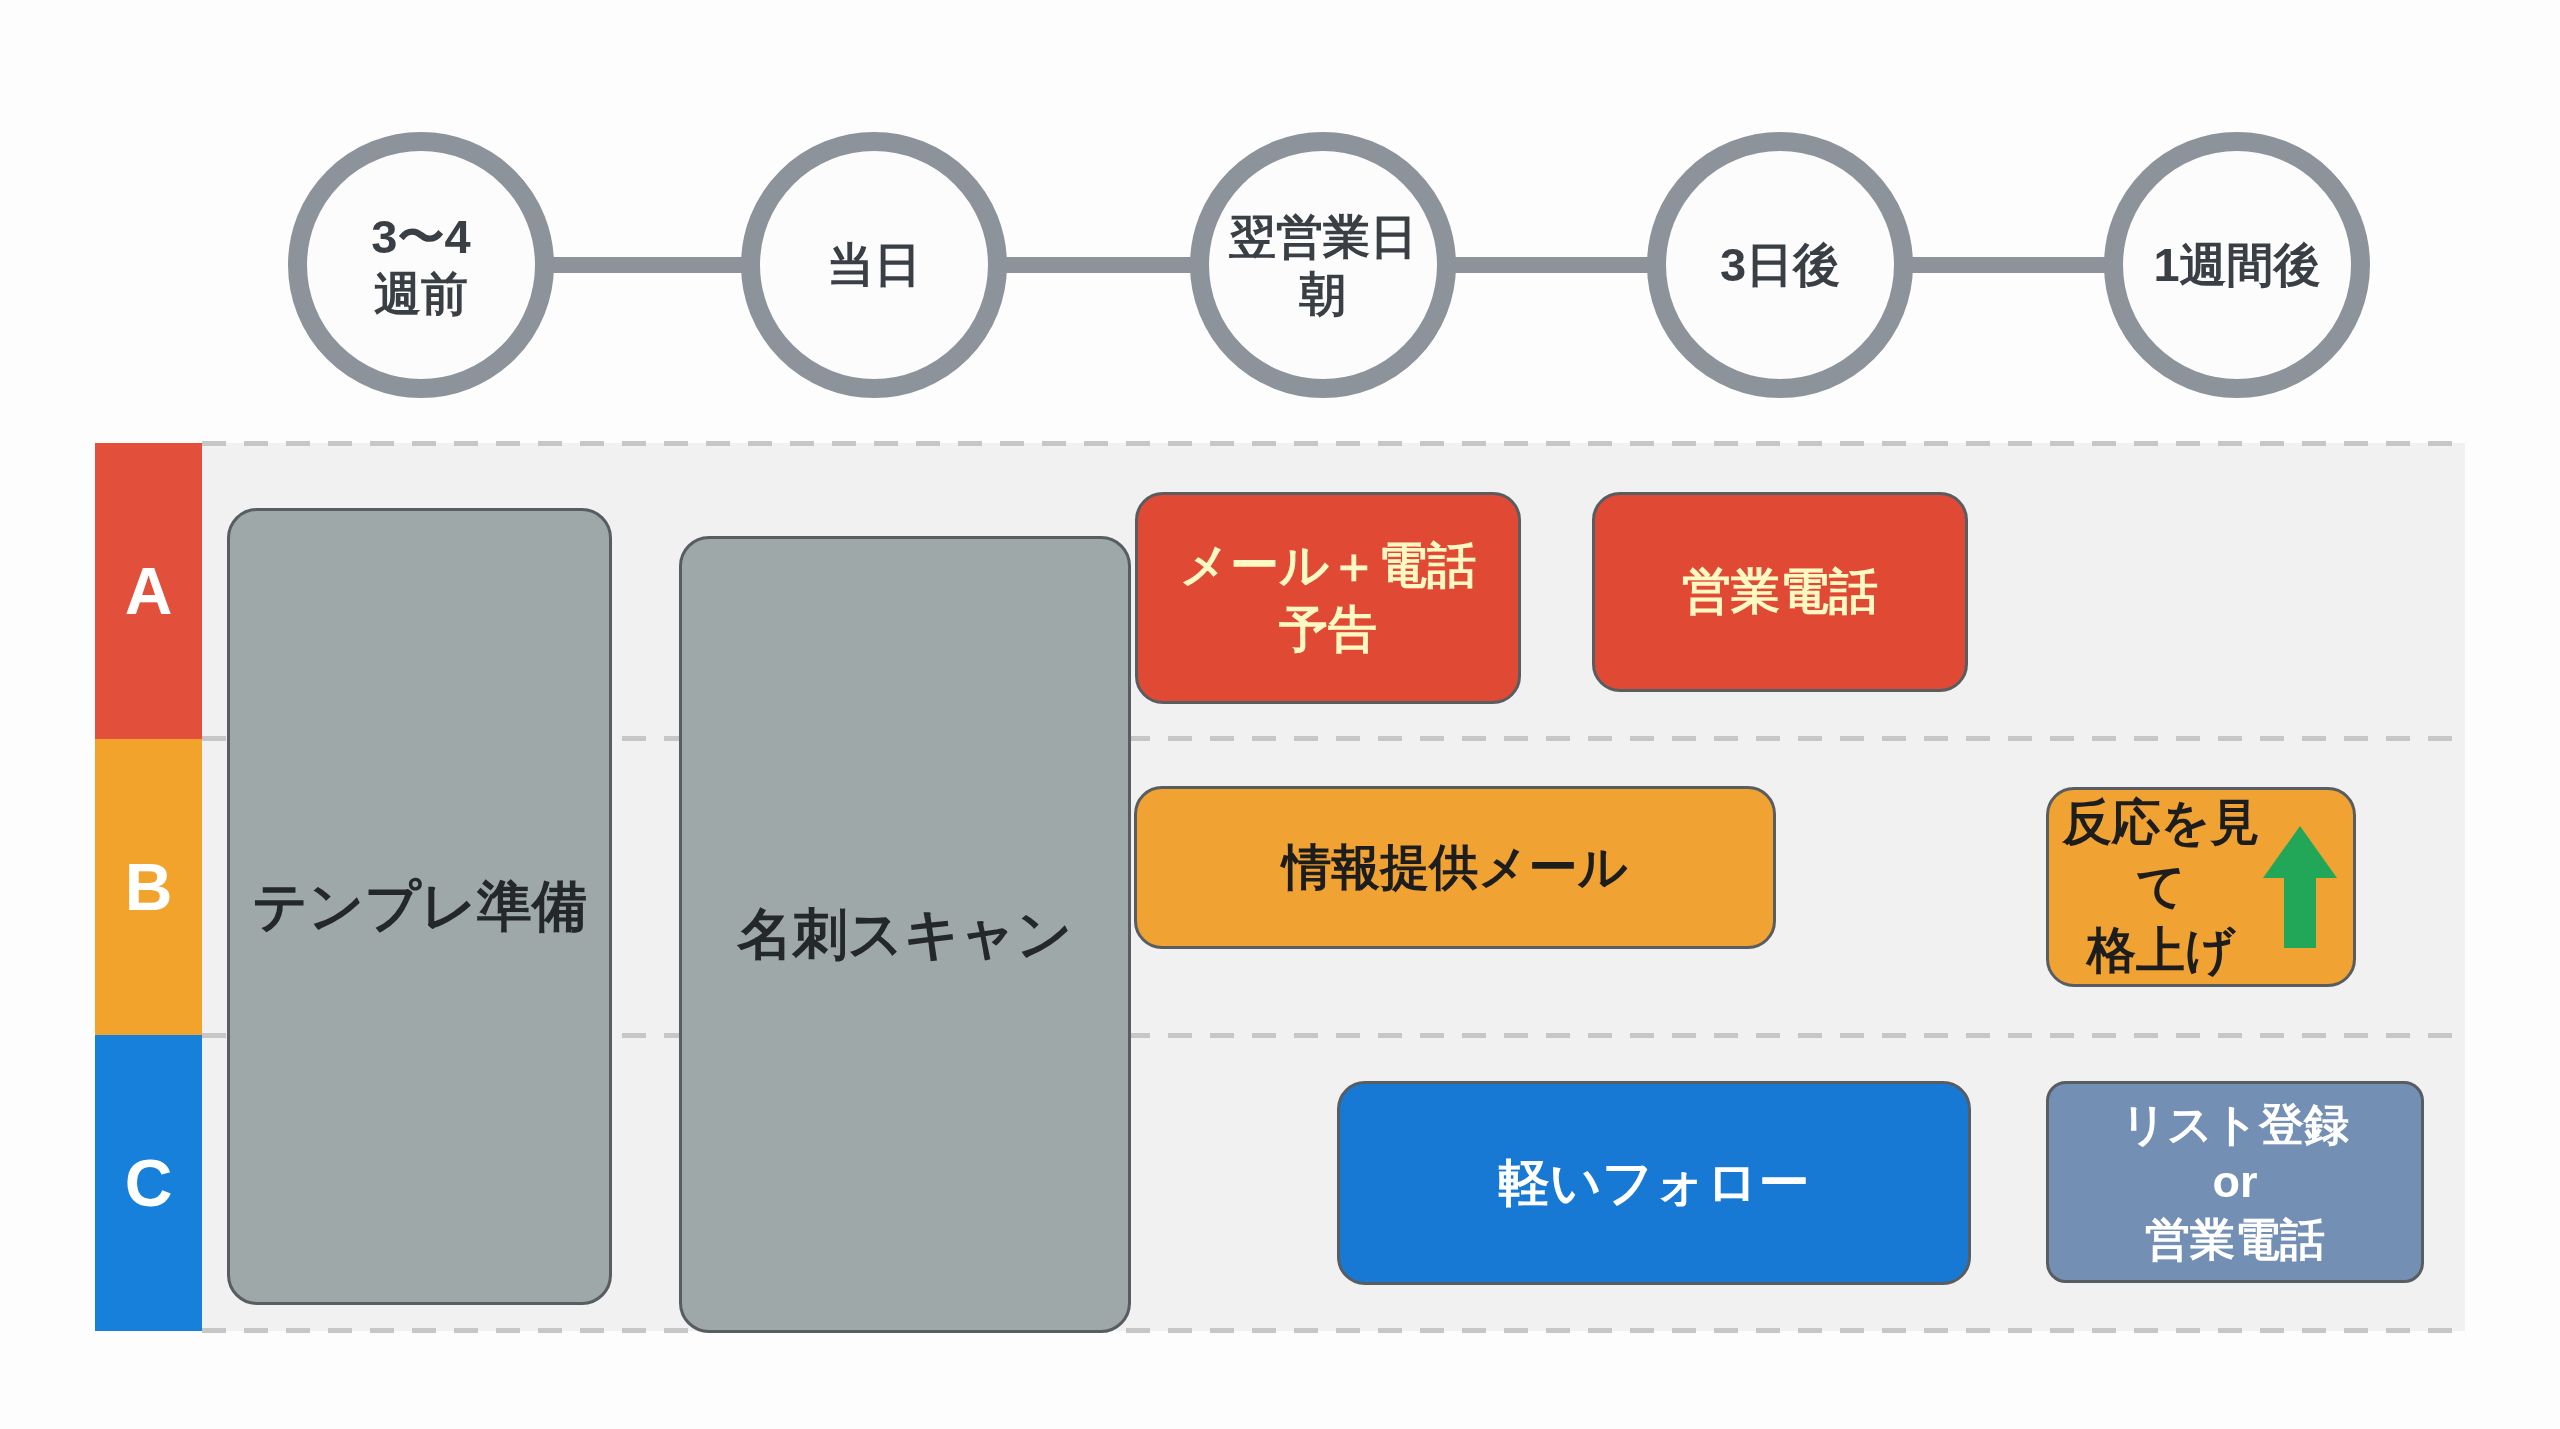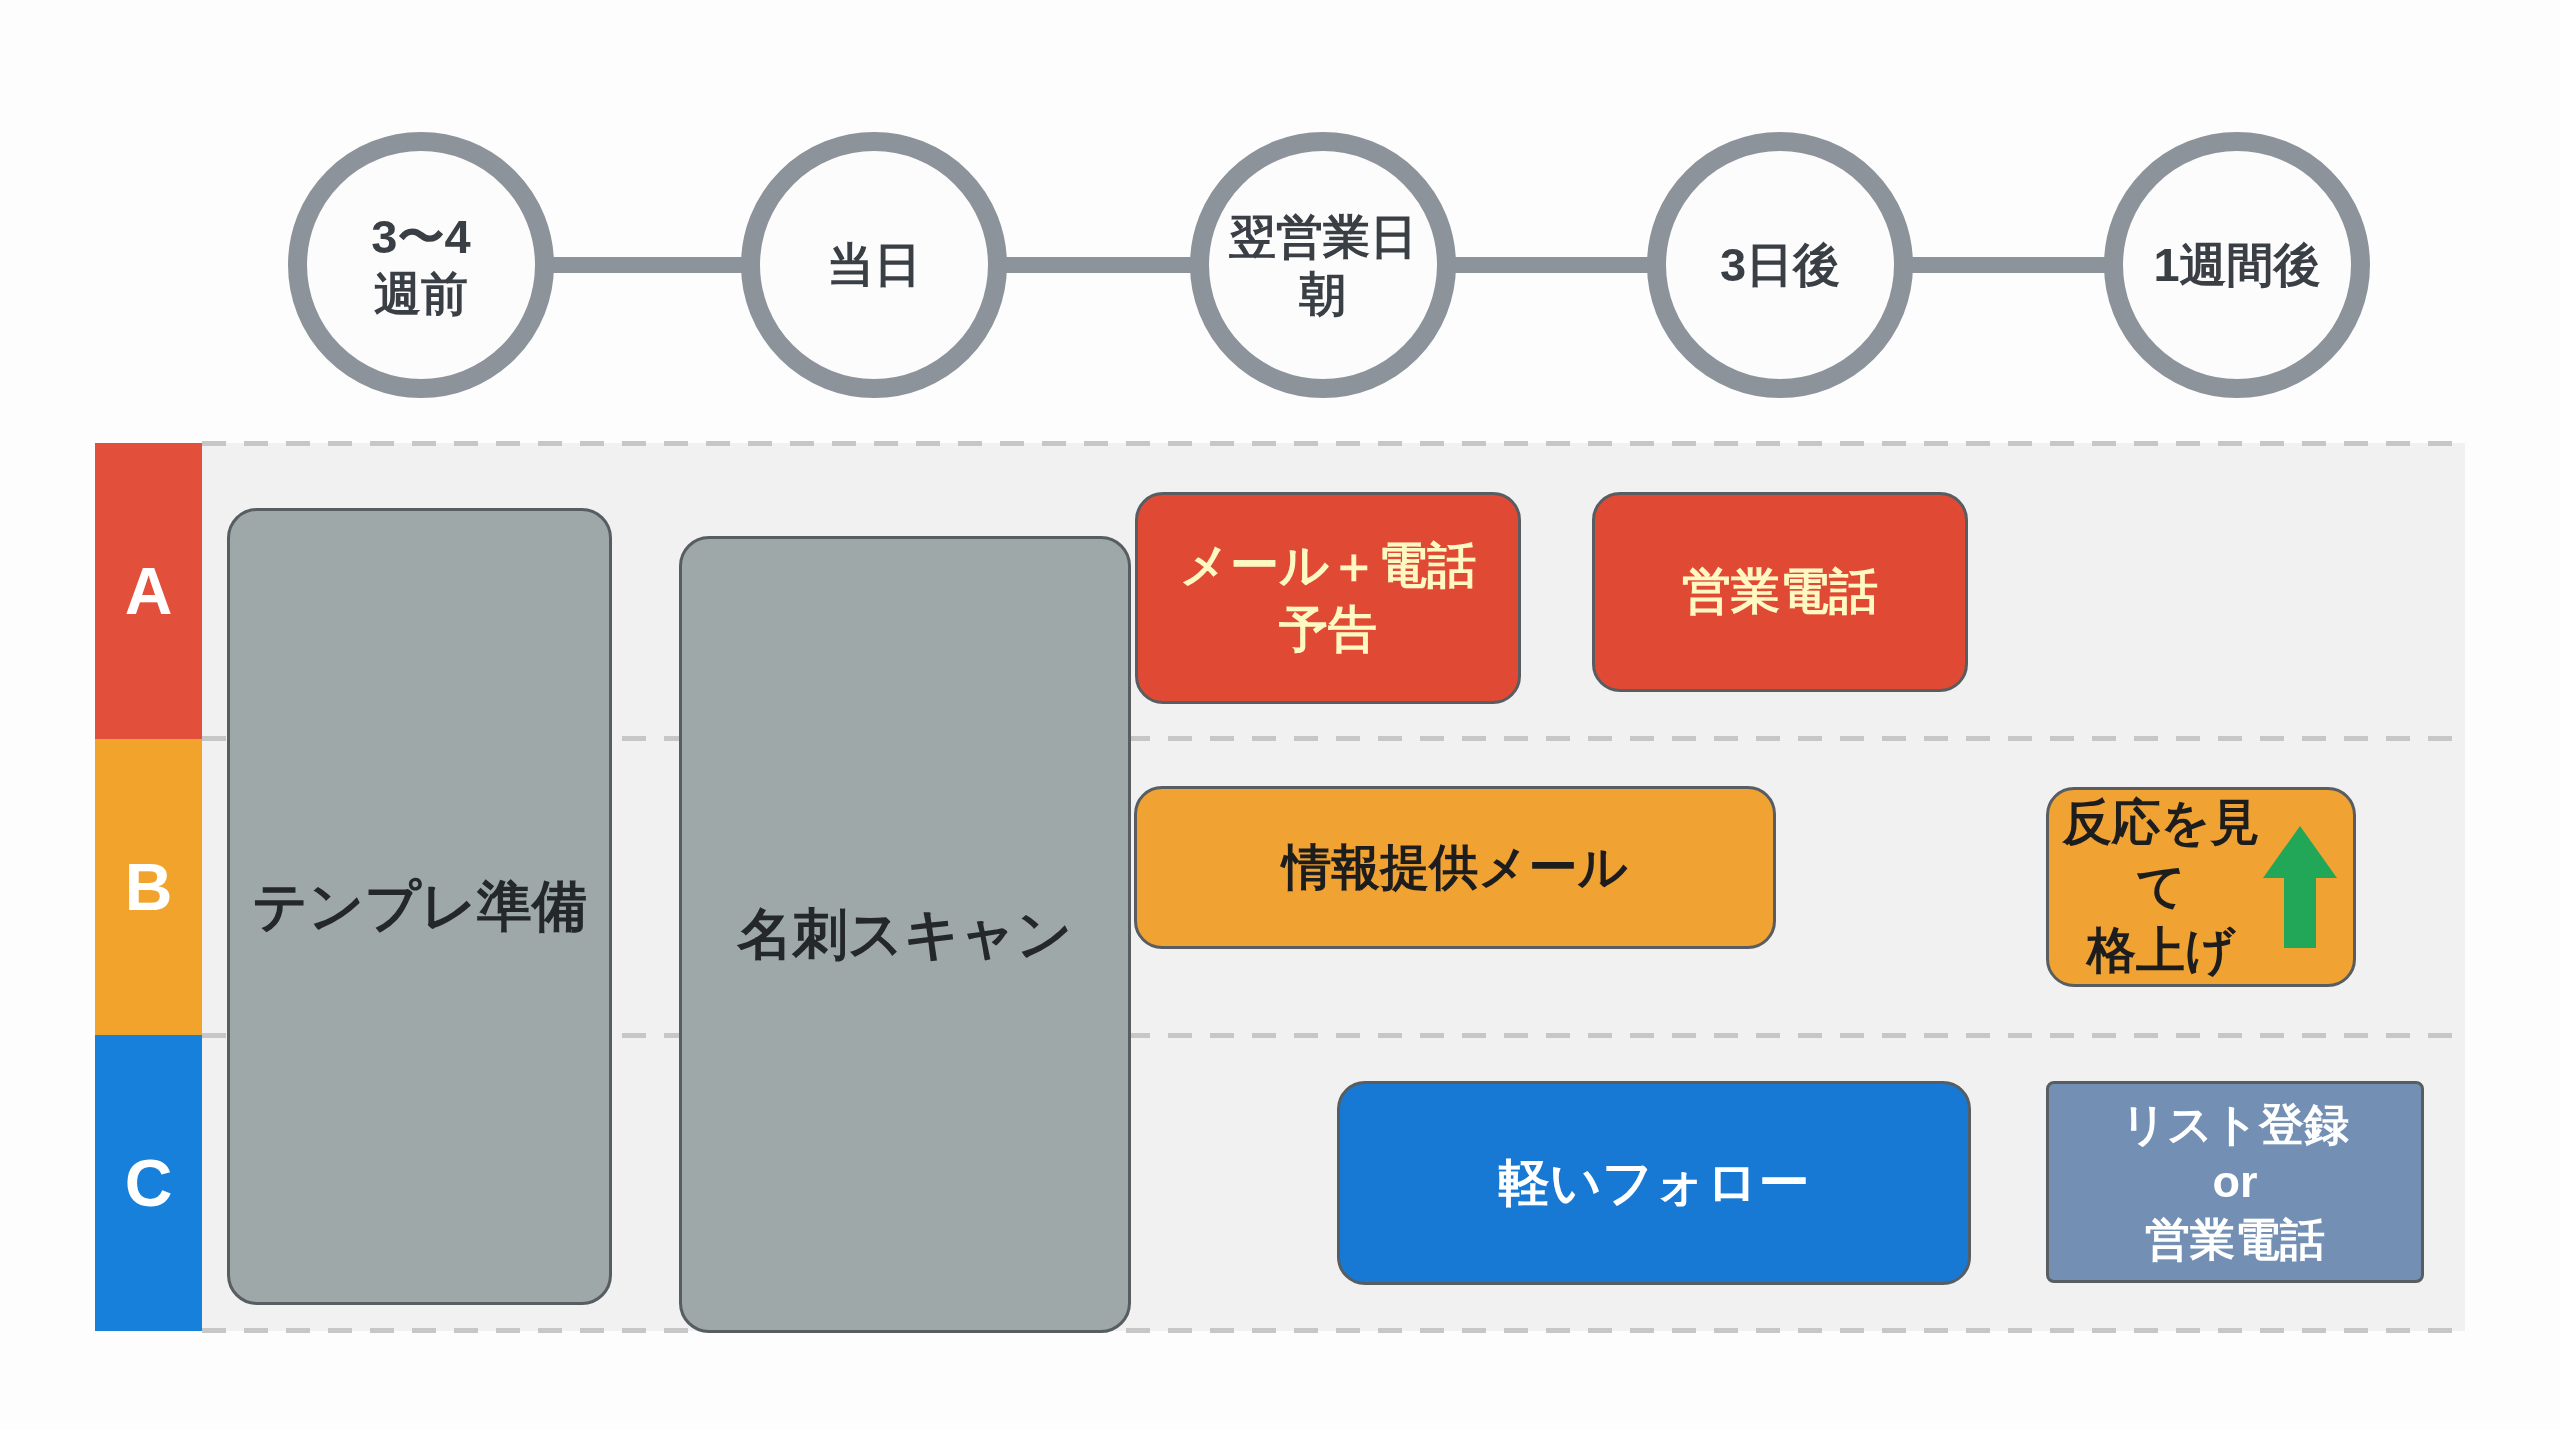--- a/index.html
+++ b/index.html
@@ -47,21 +47,21 @@
     border:3px solid #575D61;border-radius:28px;
     display:flex;flex-direction:column;align-items:center;justify-content:center;
     text-align:center;
   }
   .box .ln{line-height:1.3;}
   .box-gray{background:#9EA8A8;border-radius:30px;}
   .box-gray .ln{font-size:55px;font-weight:bold;color:#25282A;}
   .box-red .ln{font-size:49px;font-weight:bold;color:#fef9c3;}
   .box-orange .ln{font-size:49px;font-weight:bold;color:#1D1D1D;}
   .box-blue .ln{font-size:51px;font-weight:bold;color:#FFFFFF;}
-  .box-steel{border-radius:8px;}
+  .box-steel{border-radius:20px;}
   .box-steel .ln{font-size:45px;font-weight:bold;color:#FFFFFF;line-height:1.27;}
 
   
   #gray1{left:227px;top:508px;width:385px;height:797px;}
   #gray2{left:679px;top:504px;width:452px;height:797px;margin-top:32px;}
   #boxA1{left:1135px;top:492px;width:386px;height:212px;}
   #boxA2{left:1592px;top:492px;width:376px;height:200px;}
   #boxB1{left:1134px;top:786px;width:642px;height:163px;}
   #boxB2{left:2046px;top:787px;width:310px;height:200px;padding-right:80px;}
   #boxC1{left:1337px;top:1081px;width:634px;height:204px;}

